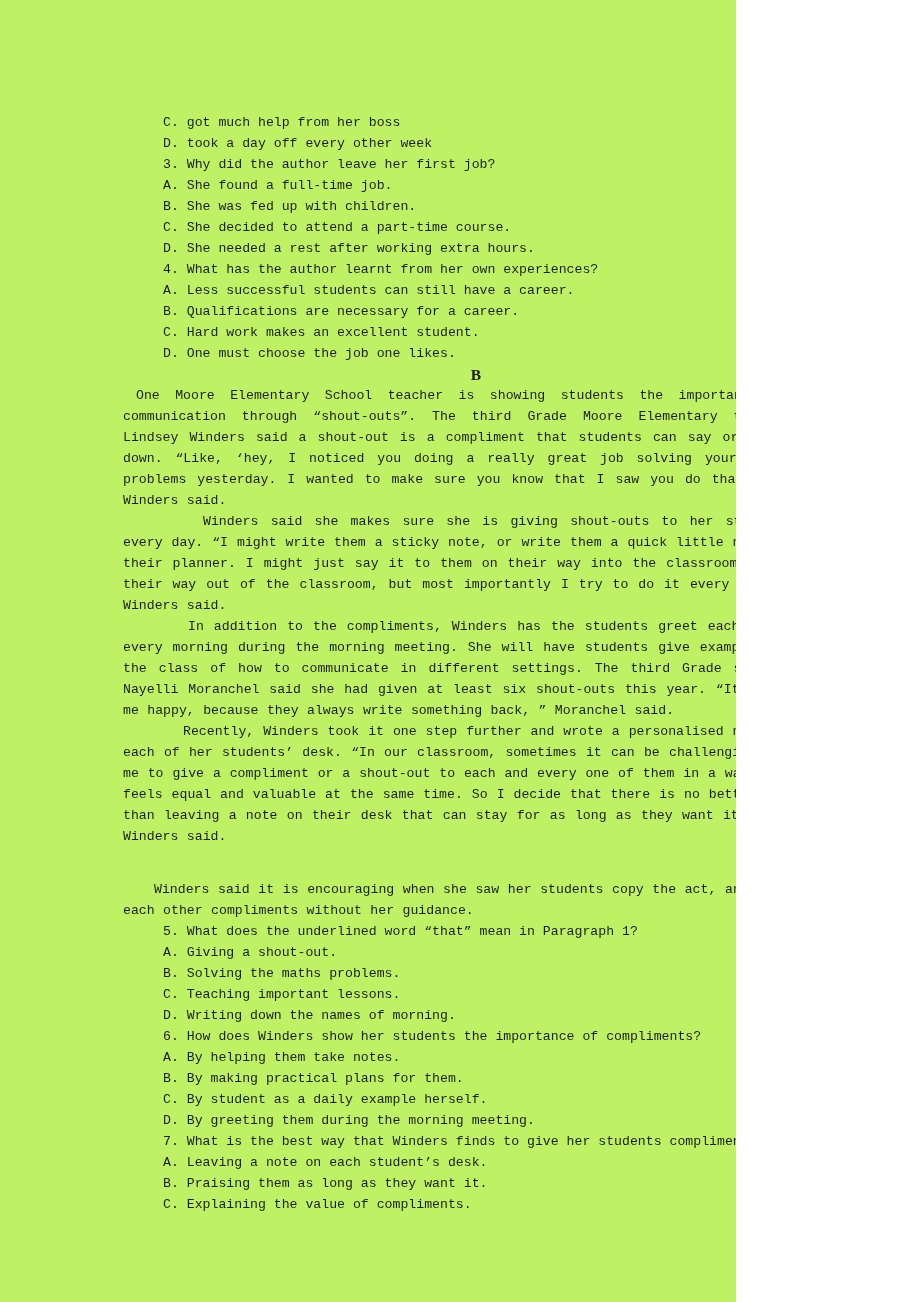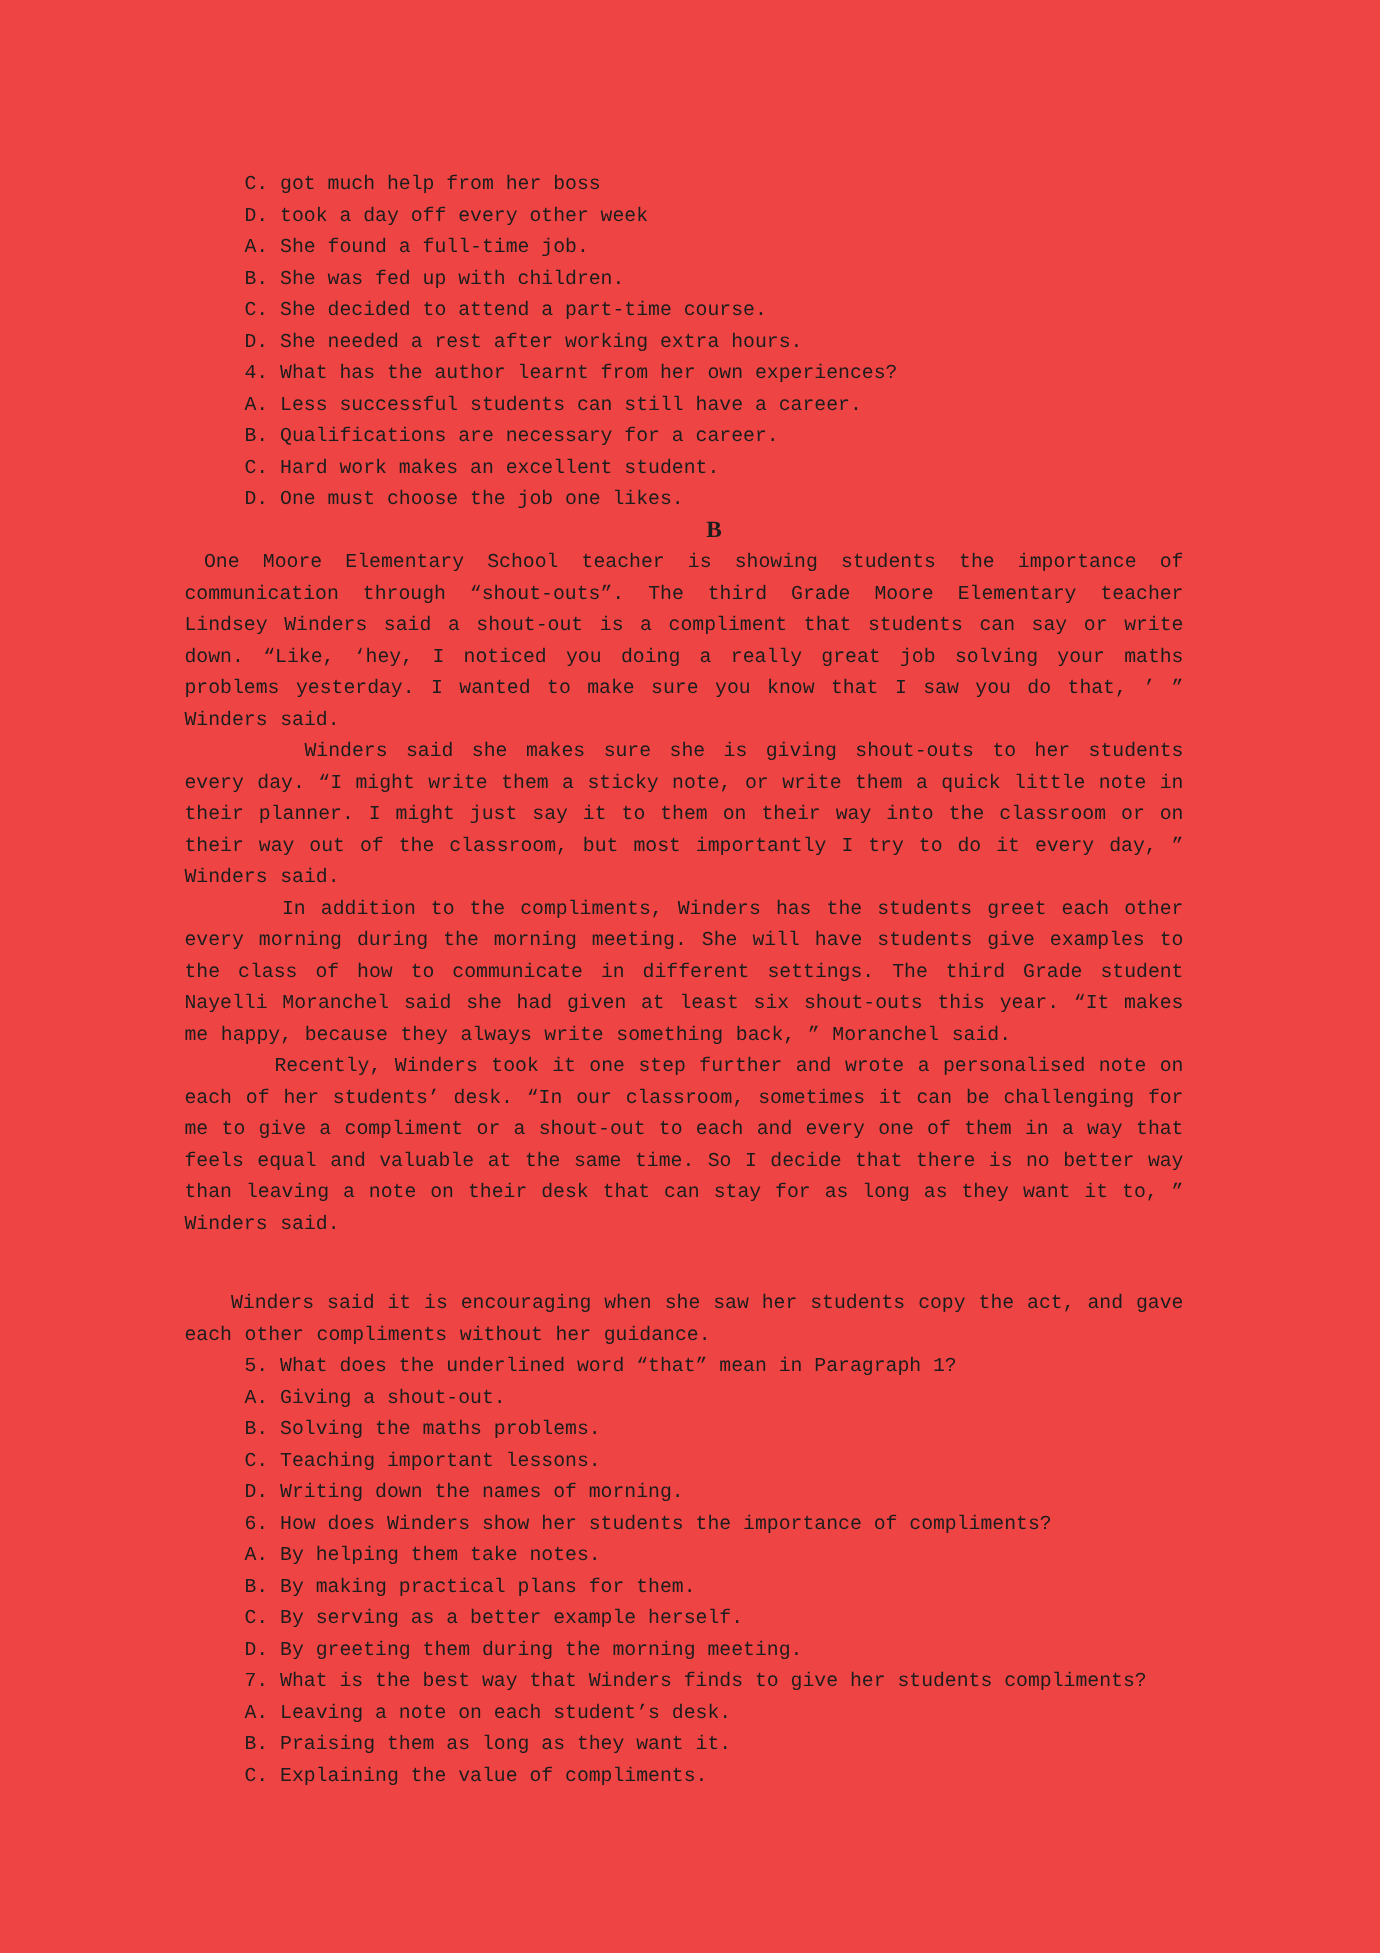--- a/index.html
+++ b/index.html
@@ -2,23 +2,23 @@
 <html><head>
 <meta charset="utf-8">
 <style>
   html, body {
     margin: 0;
     padding: 0;
     background: #ffffff;
   }
   .page {
     position: relative;
-    width: 920px;
+    width: 736px;
     height: 1302px;
-    background: #ef4444;
+    background: #bef264;
     overflow: hidden;
   }
   .content {
     position: absolute;
     left: 123px;
     top: 112px;
     width: 666px;
     font-family: "Liberation Mono", "DejaVu Sans Mono", monospace;
     font-size: 13.2px;
     line-height: 21px;
@@ -52,20 +52,21 @@
   }
 </style>
 </head>
 <body>
 
 <div class="page">
   <div class="content">
 
     <div class="qline">C. got much help from her boss</div>
     <div class="qline">D. took a day off every other week</div>
+    <div class="qline">3. Why did the author leave her first job?</div>
     <div class="qline">A. She found a full-time job.</div>
     <div class="qline">B. She was fed up with children.</div>
     <div class="qline">C. She decided to attend a part-time course.</div>
     <div class="qline">D. She needed a rest after working extra hours.</div>
     <div class="qline">4. What has the author learnt from her own experiences?</div>
     <div class="qline">A. Less successful students can still have a career.</div>
     <div class="qline">B. Qualifications are necessary for a career.</div>
     <div class="qline">C. Hard work makes an excellent student.</div>
     <div class="qline">D. One must choose the job one likes.</div>
 
@@ -79,21 +80,21 @@
     <p class="para p5">Winders said it is encouraging when she saw her students copy the act, and gave each other compliments without her guidance.</p>
 
     <div class="qline">5. What does the underlined word “that” mean in Paragraph 1?</div>
     <div class="qline">A. Giving a shout-out.</div>
     <div class="qline">B. Solving the maths problems.</div>
     <div class="qline">C. Teaching important lessons.</div>
     <div class="qline">D. Writing down the names of morning.</div>
     <div class="qline">6. How does Winders show her students the importance of compliments?</div>
     <div class="qline">A. By helping them take notes.</div>
     <div class="qline">B. By making practical plans for them.</div>
-    <div class="qline">C. By serving as a better example herself.</div>
+    <div class="qline">C. By student as a daily example herself.</div>
     <div class="qline">D. By greeting them during the morning meeting.</div>
     <div class="qline">7. What is the best way that Winders finds to give her students compliments?</div>
     <div class="qline">A. Leaving a note on each student’s desk.</div>
     <div class="qline">B. Praising them as long as they want it.</div>
     <div class="qline">C. Explaining the value of compliments.</div>
 
   </div>
 </div>
 
 </body></html>

